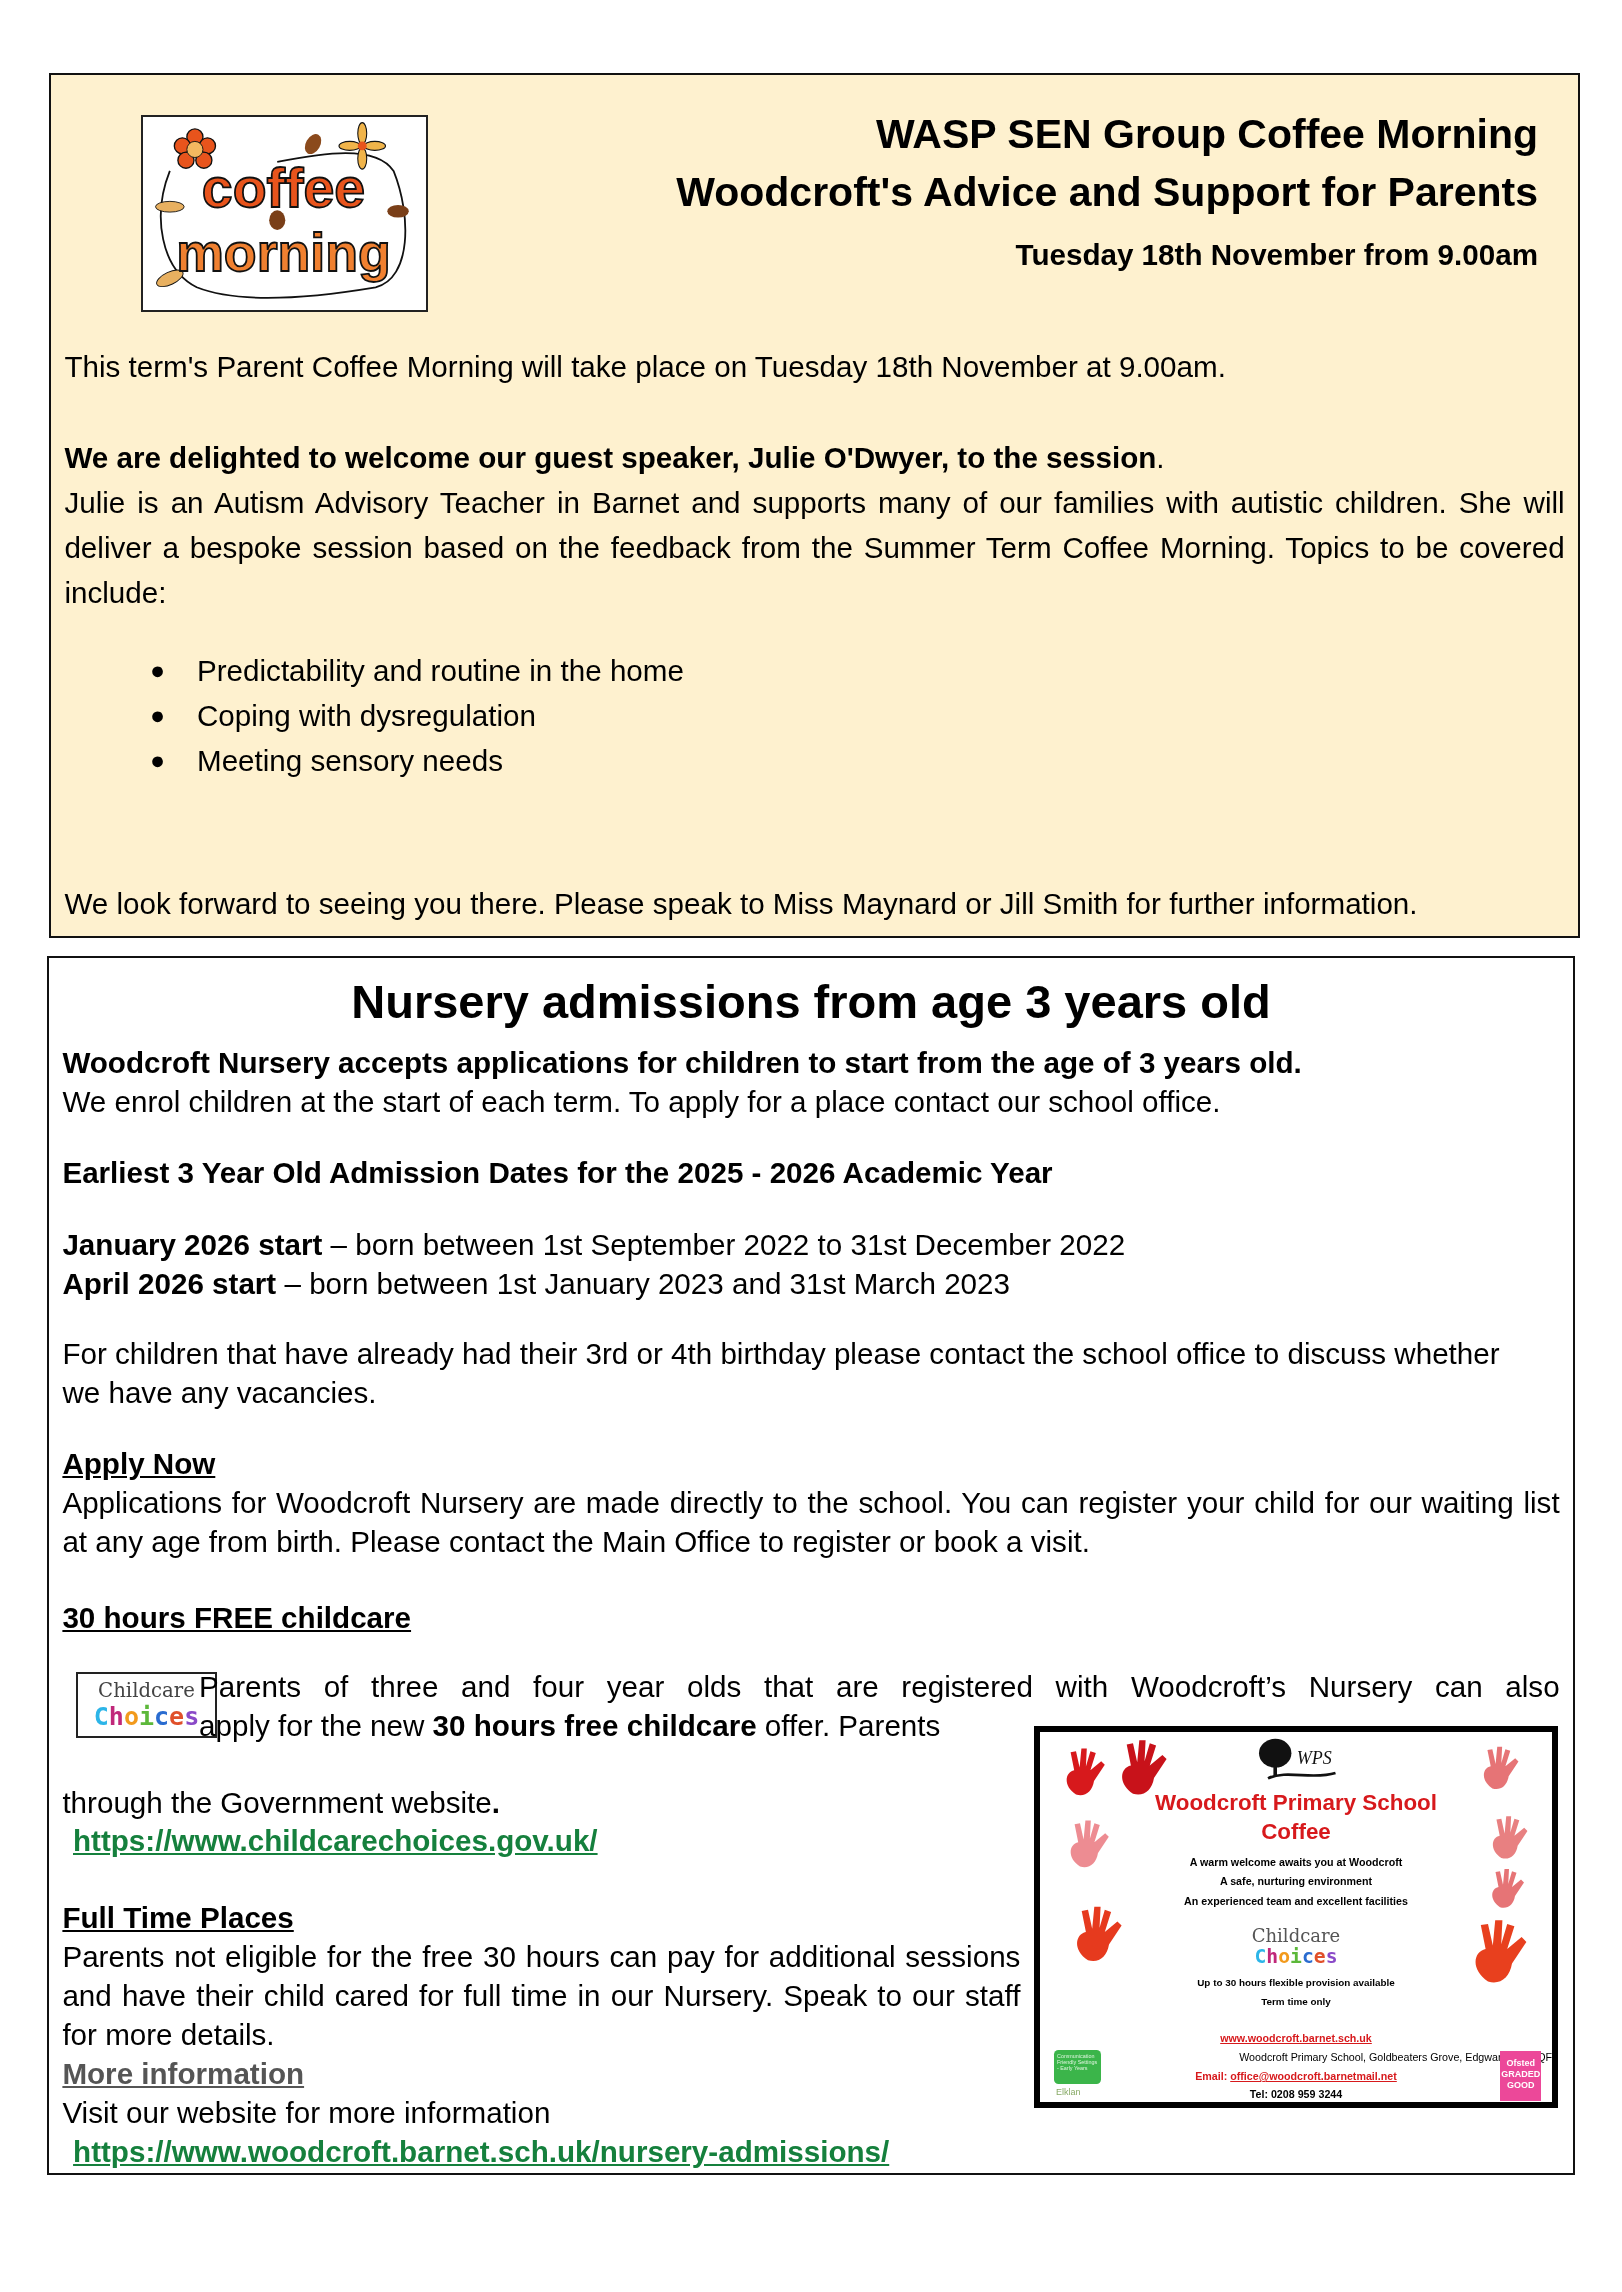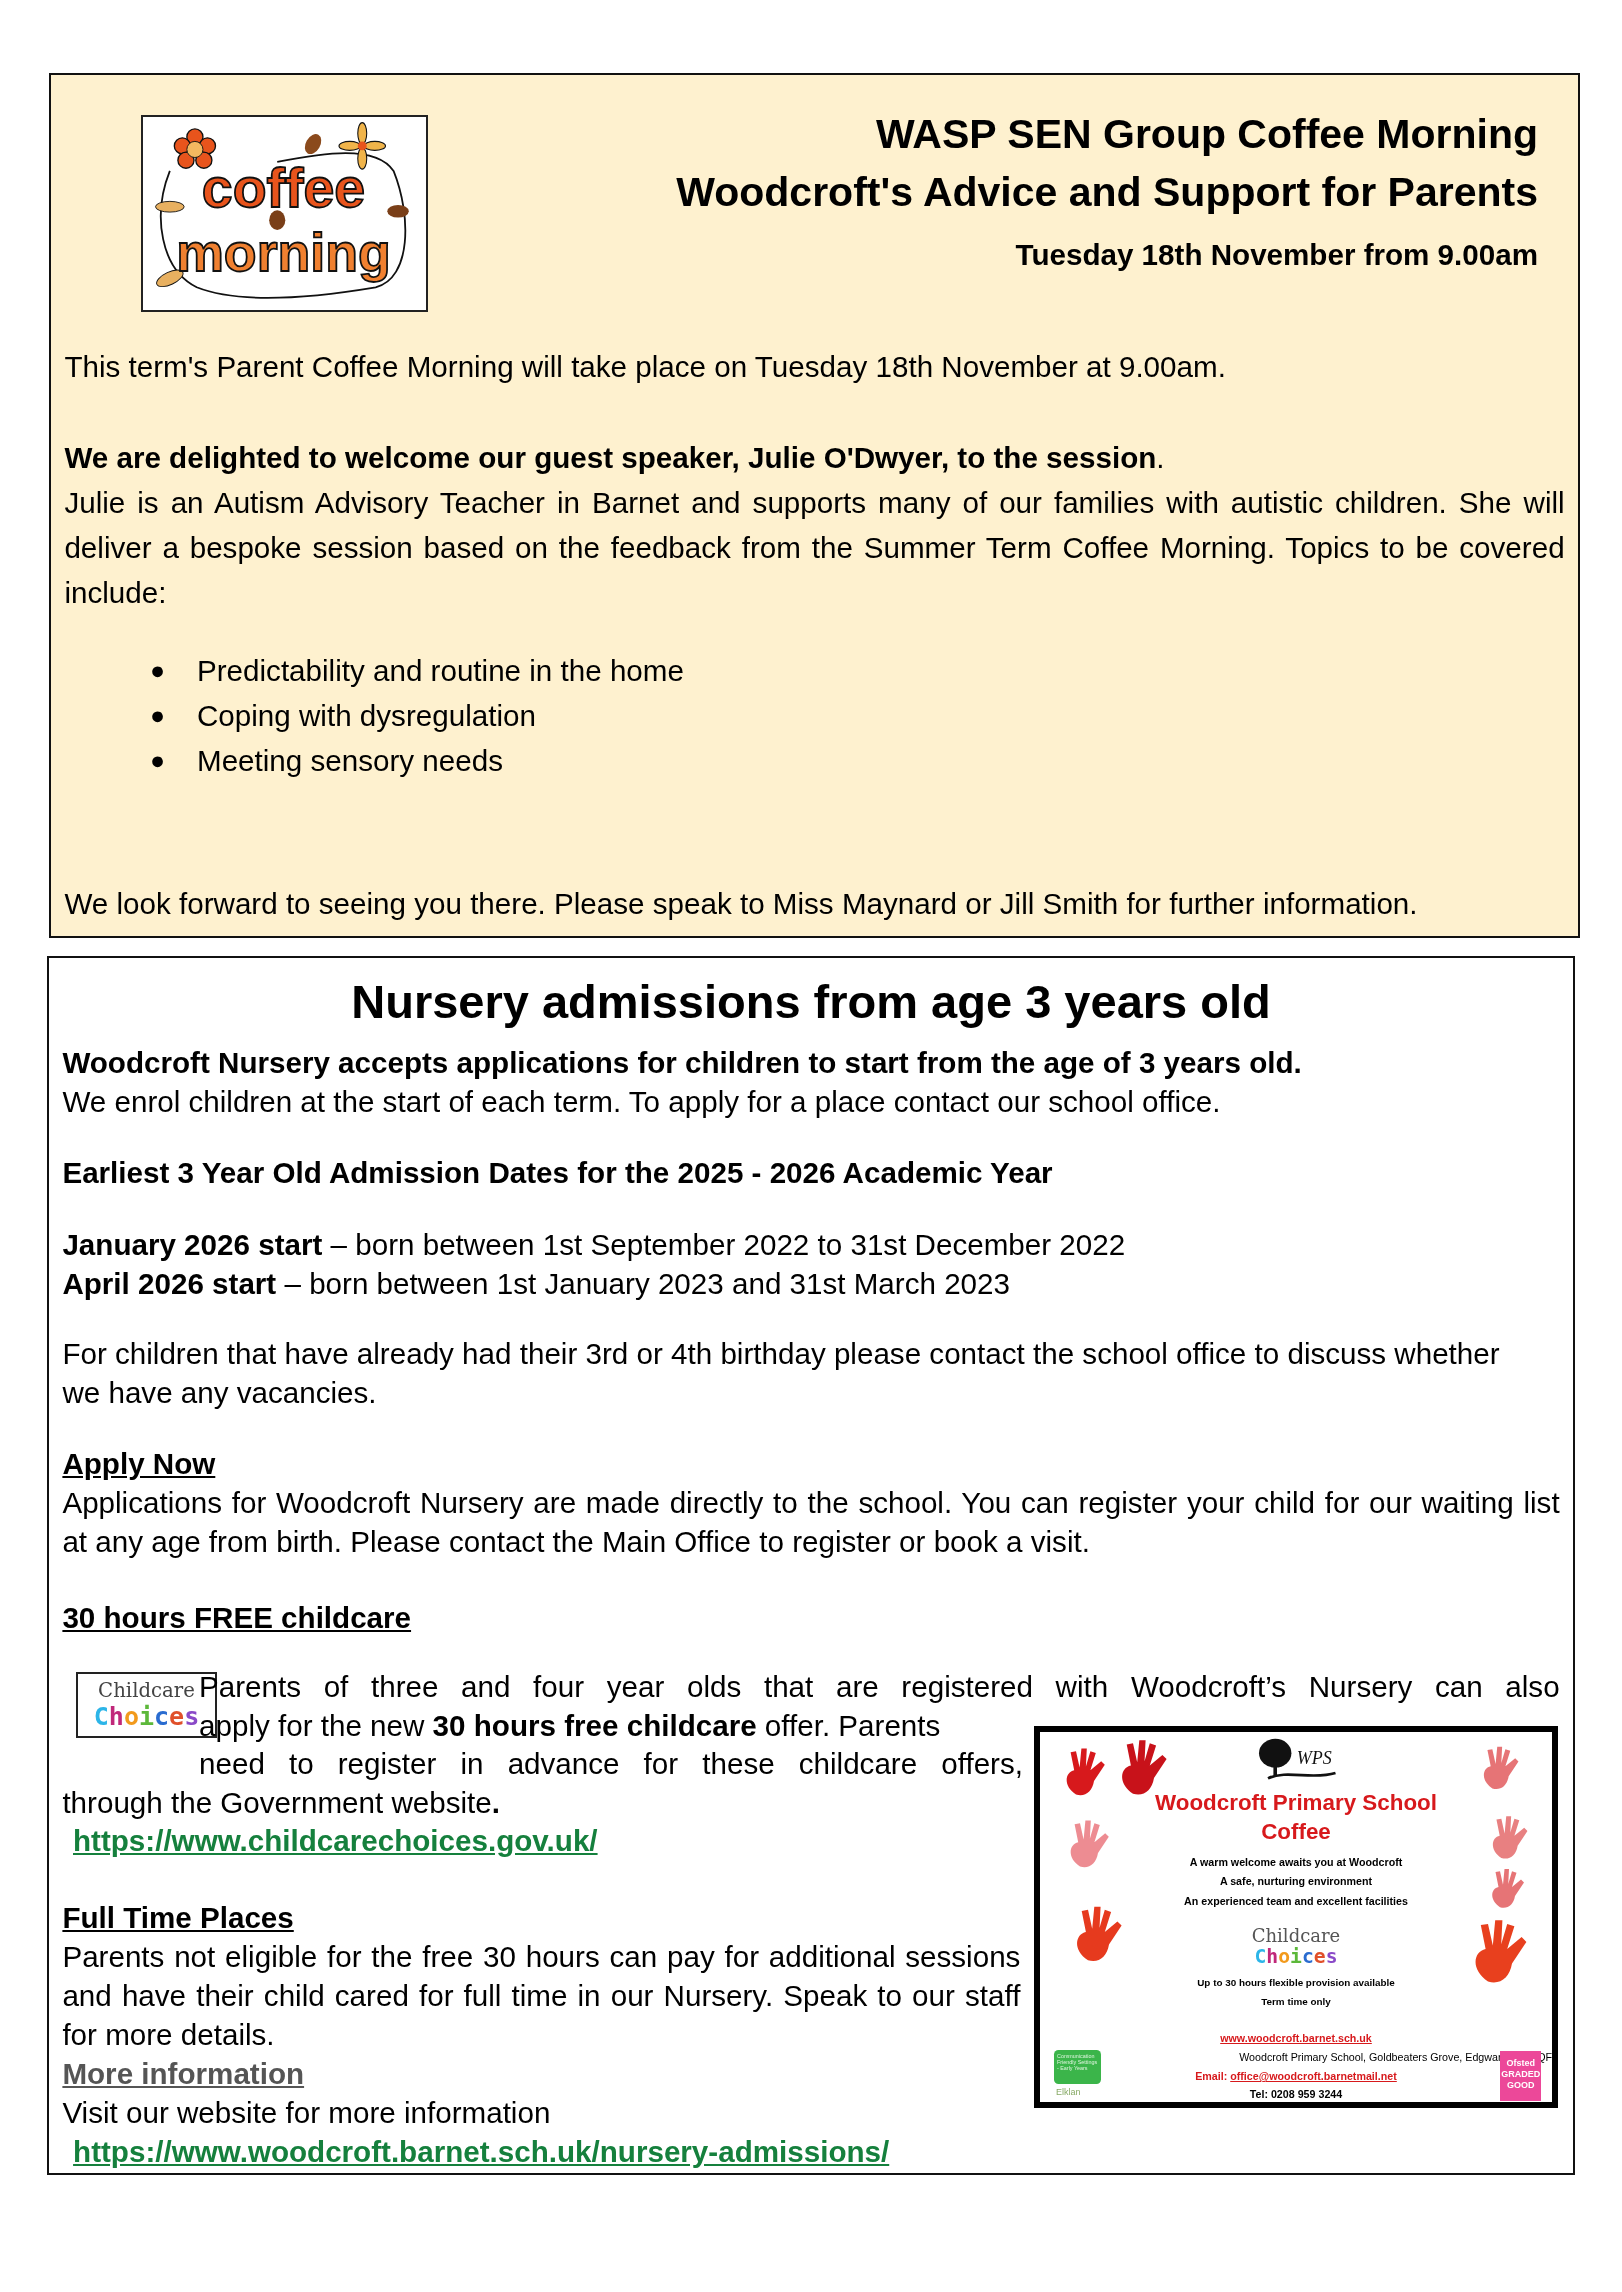--- a/index.html
+++ b/index.html
@@ -148,21 +148,20 @@
       <span style="color:#2cb5e8">C</span><span style="color:#c0287a">h</span><span style="color:#f29a1c">o</span><span style="color:#5cb83a">i</span><span style="color:#2a6cd0">c</span><span style="color:#e0502a">e</span><span style="color:#8a4ac8">s</span>
     </div>
   </div>
 
   <div class="b2" style="top:709px; left:150px; right:13.4px; height:39px;">
     <p class="justify" style="text-align-last: justify;">Parents of three and four year olds that are registered with Woodcroft’s Nursery can also</p>
   </div>
   <div class="b2" style="top:748px; left:150px; width:824px;">
     apply for the new <span class="bold">30 hours free childcare</span> offer. Parents
   </div>
-  <div class="b2" style="top:786px; left:150px; width:824px; text-align:justify; text-align-last:justify;">need to register in advance for these childcare offers,</div>
   <div class="b2" style="top:825px;">through the Government website<span class="bold">.</span></div>
   <div class="b2" style="top:863px; left:24px;">
     <a class="link">https://www.childcarechoices.gov.uk/</a>
   </div>
 
   <div class="b2" style="top:940px; width:958px;">
     <div class="ul">Full Time Places</div>
     <p class="justify">Parents not eligible for the free 30 hours can pay for additional sessions and have their child cared for full time in our Nursery. Speak to our staff for more details.</p>
     <div class="grey-head">More information</div>
     <div>Visit our website for more information</div>

